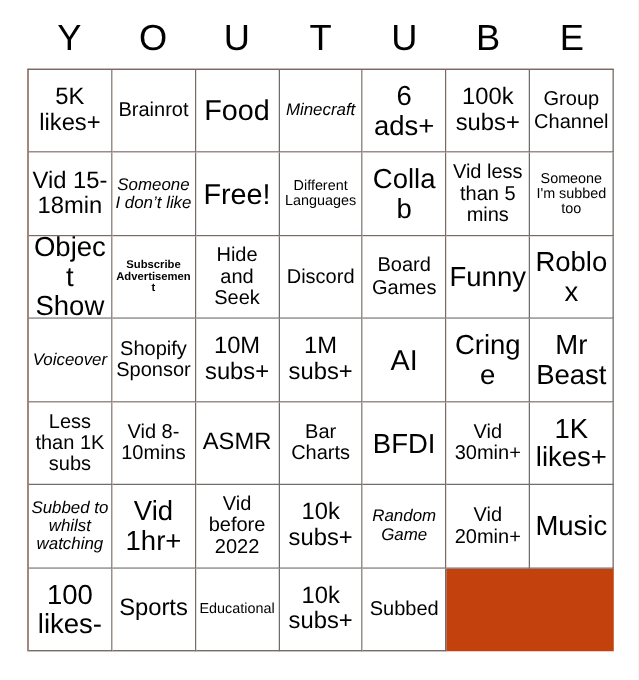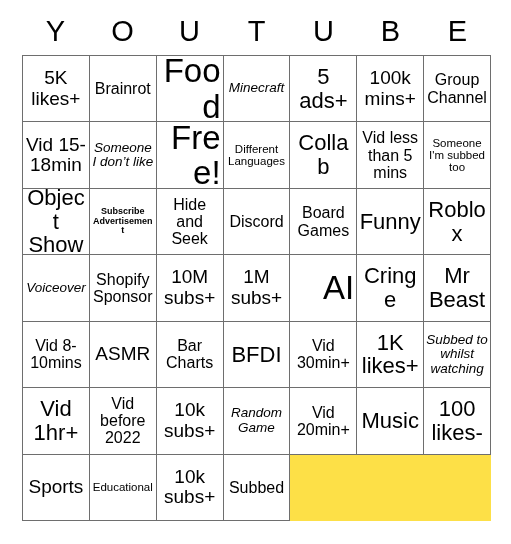--- a/index.html
+++ b/index.html
@@ -51,21 +51,21 @@
     left: 22px;
     top: 55px;
     width: 469px;
     height: 466px;
     display: grid;
     grid-template-columns: repeat(7, 1fr);
     grid-template-rows: repeat(7, 1fr);
     box-sizing: border-box;
     border-top: 1px solid #6e6e6e;
     border-left: 1px solid #6e6e6e;
-    background: #fde047;
+    background: #c2410c;
   }
   .cell {
     box-sizing: border-box;
     border-right: 1px solid #6e6e6e;
     border-bottom: 1px solid #6e6e6e;
     display: flex;
     align-items: center;
     justify-content: center;
     text-align: center;
     padding: 1px 2px;
@@ -75,21 +75,21 @@
   .cell-text {
     display: block;
     width: 100%;
     line-height: 1.08;
     word-break: normal;
     overflow-wrap: break-word;
     hyphens: none;
   }
 
   
-  .fs-xxl .cell-text { font-size: 33px; text-align: right; }
+  .fs-xxl .cell-text { font-size: 23px; }
   .fs-xl  .cell-text { font-size: 22px; }
   .fs-lg  .cell-text { font-size: 19px; }
   .fs-md  .cell-text { font-size: 16px; }
   .fs-sm  .cell-text { font-size: 13.5px; font-style: italic; }
   .fs-xs  .cell-text { font-size: 11.5px; }
   .fs-xxs .cell-text { font-size: 9px; font-weight: bold; }
 </style>
 </head>
 <body>
 
@@ -112,24 +112,24 @@
       <div class="cell fs-md">
         <span class="cell-text">Brainrot</span>
       </div>
       <div class="cell fs-xxl">
         <span class="cell-text">Food</span>
       </div>
       <div class="cell fs-sm">
         <span class="cell-text">Minecraft</span>
       </div>
       <div class="cell fs-xl">
-        <span class="cell-text">5 ads+</span>
-      </div>
-      <div class="cell fs-lg">
-        <span class="cell-text">100k mins+</span>
+        <span class="cell-text">6 ads+</span>
+      </div>
+      <div class="cell fs-lg">
+        <span class="cell-text">100k subs+</span>
       </div>
       <div class="cell fs-md">
         <span class="cell-text">Group Channel</span>
       </div>
       <div class="cell fs-lg">
         <span class="cell-text">Vid 15-18min</span>
       </div>
       <div class="cell fs-sm">
         <span class="cell-text">Someone I don’t like</span>
       </div>
@@ -184,20 +184,23 @@
       <div class="cell fs-xxl">
         <span class="cell-text">AI</span>
       </div>
       <div class="cell fs-xl">
         <span class="cell-text">Cringe</span>
       </div>
       <div class="cell fs-xl">
         <span class="cell-text">Mr Beast</span>
       </div>
       <div class="cell fs-md">
+        <span class="cell-text">Less than 1K subs</span>
+      </div>
+      <div class="cell fs-md">
         <span class="cell-text">Vid 8-10mins</span>
       </div>
       <div class="cell fs-lg">
         <span class="cell-text">ASMR</span>
       </div>
       <div class="cell fs-md">
         <span class="cell-text">Bar Charts</span>
       </div>
       <div class="cell fs-xl">
         <span class="cell-text">BFDI</span>

